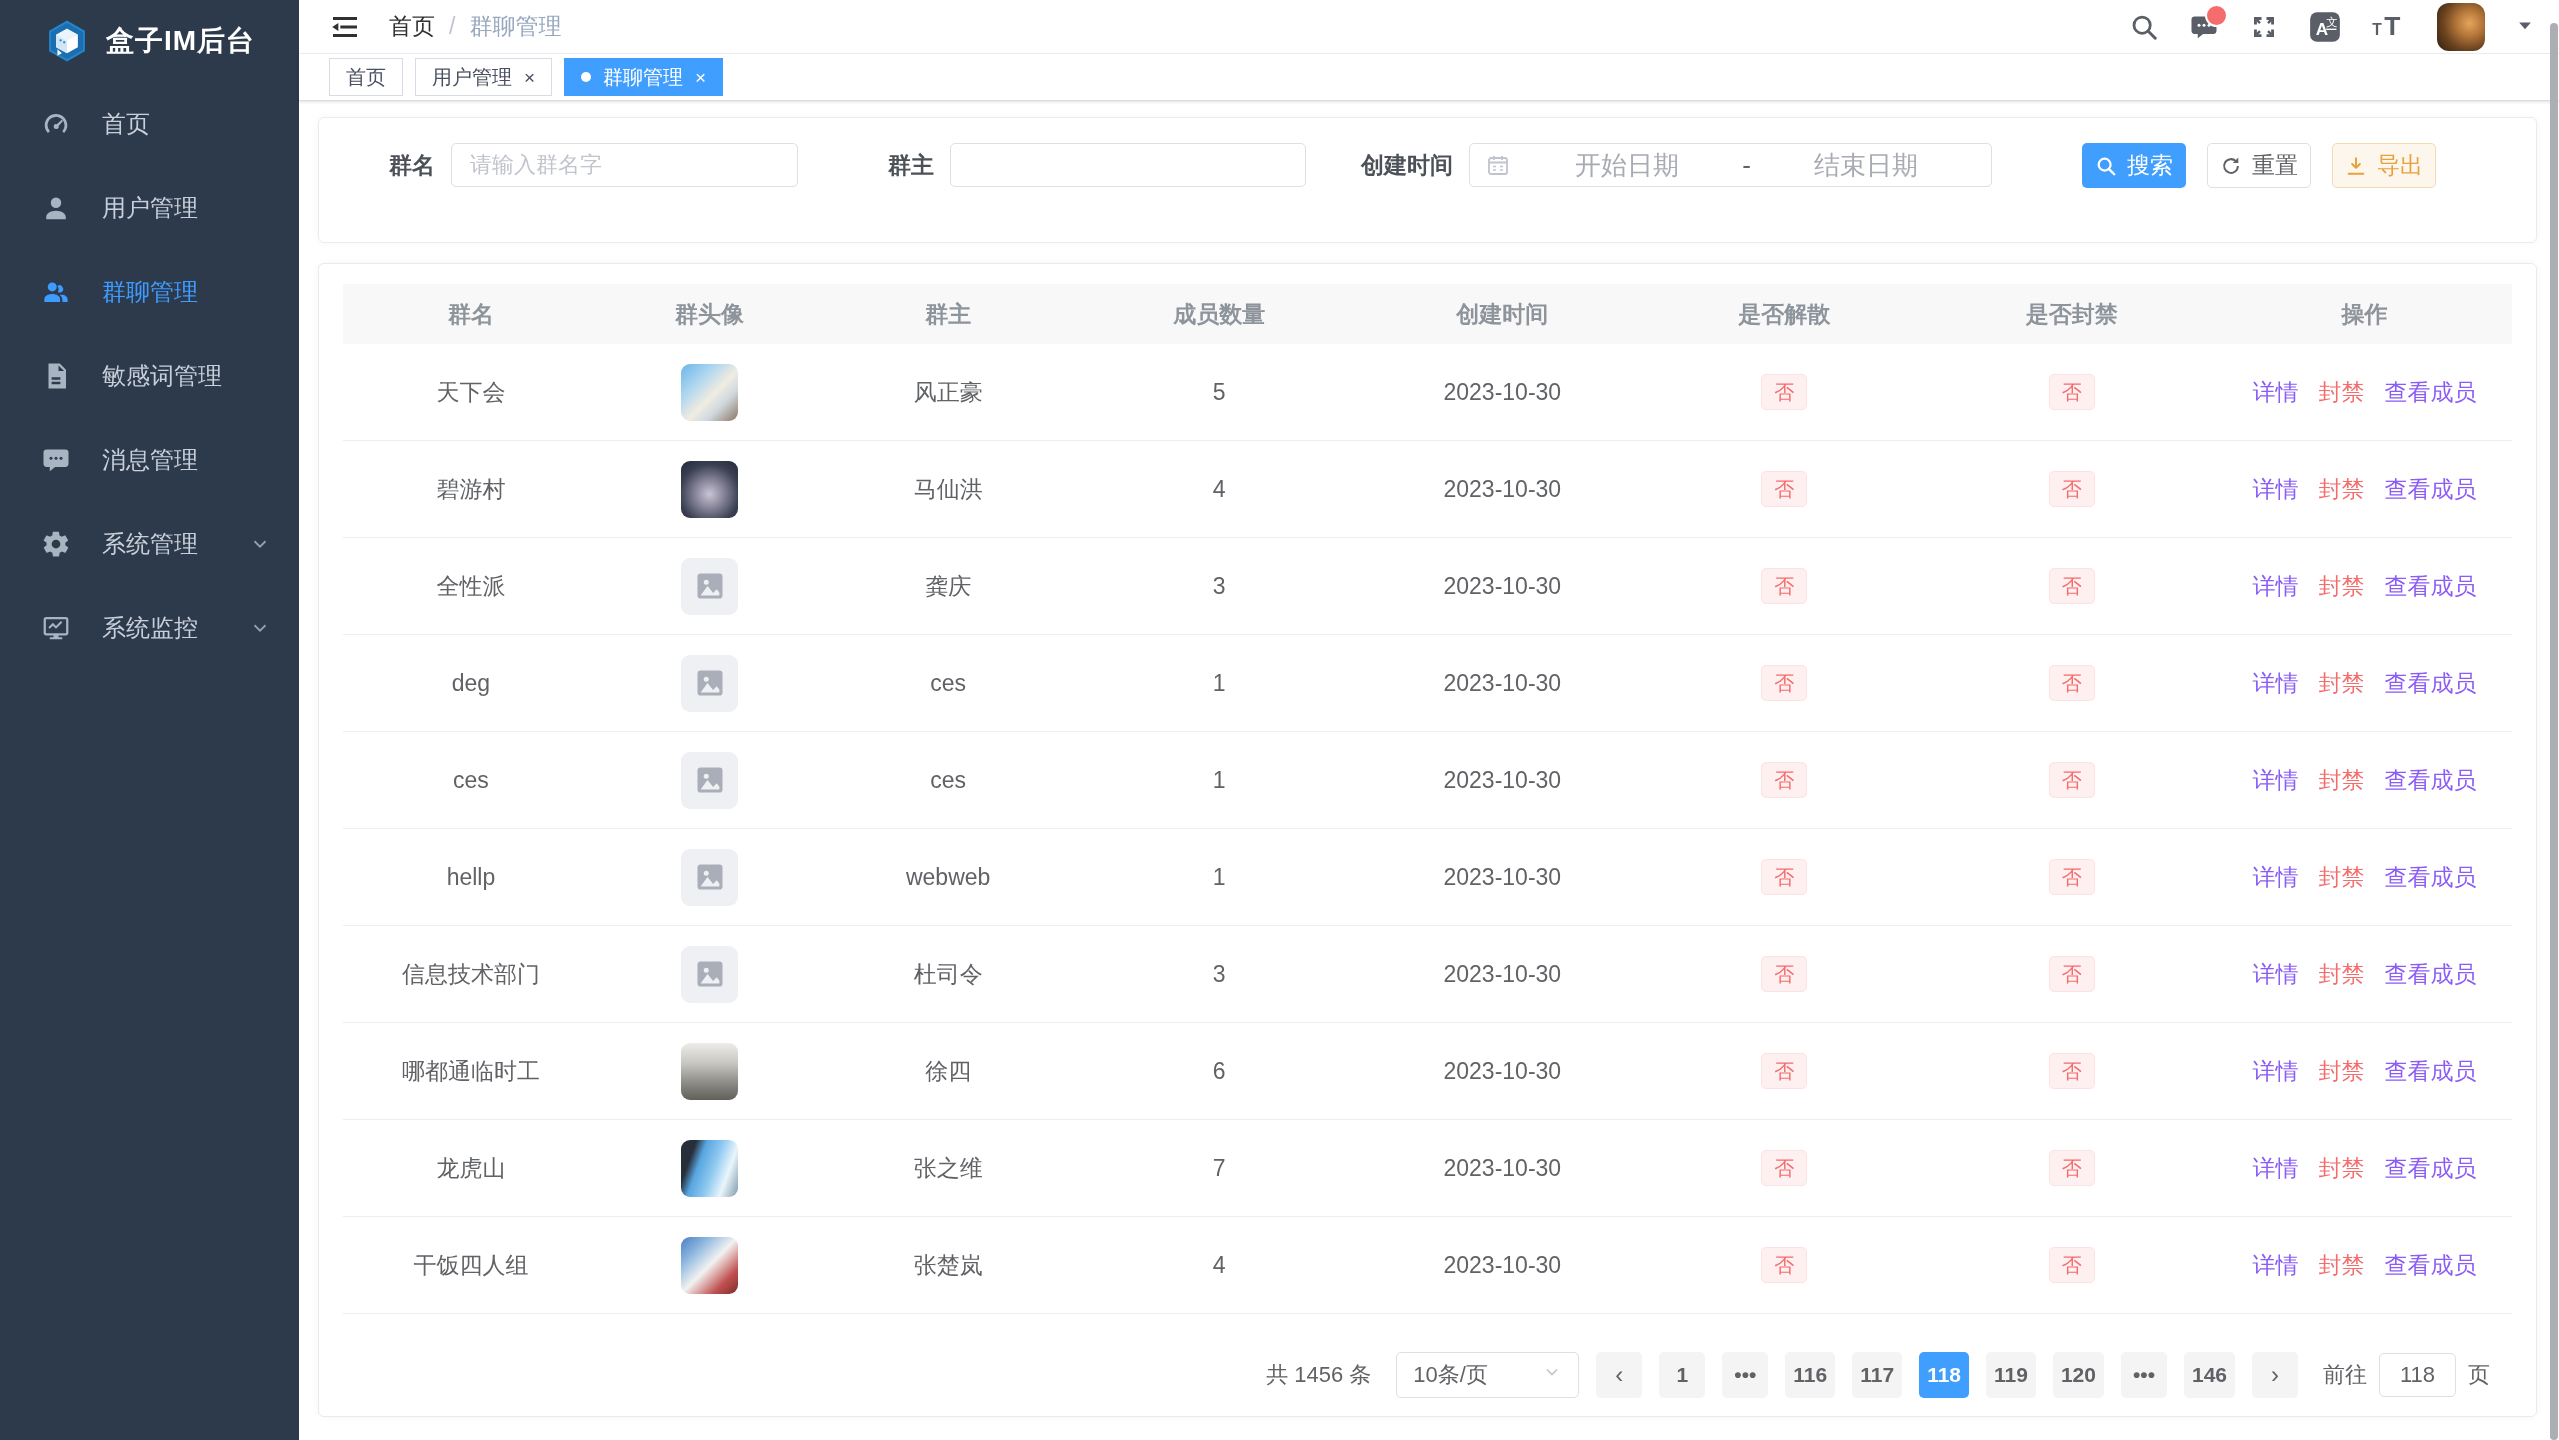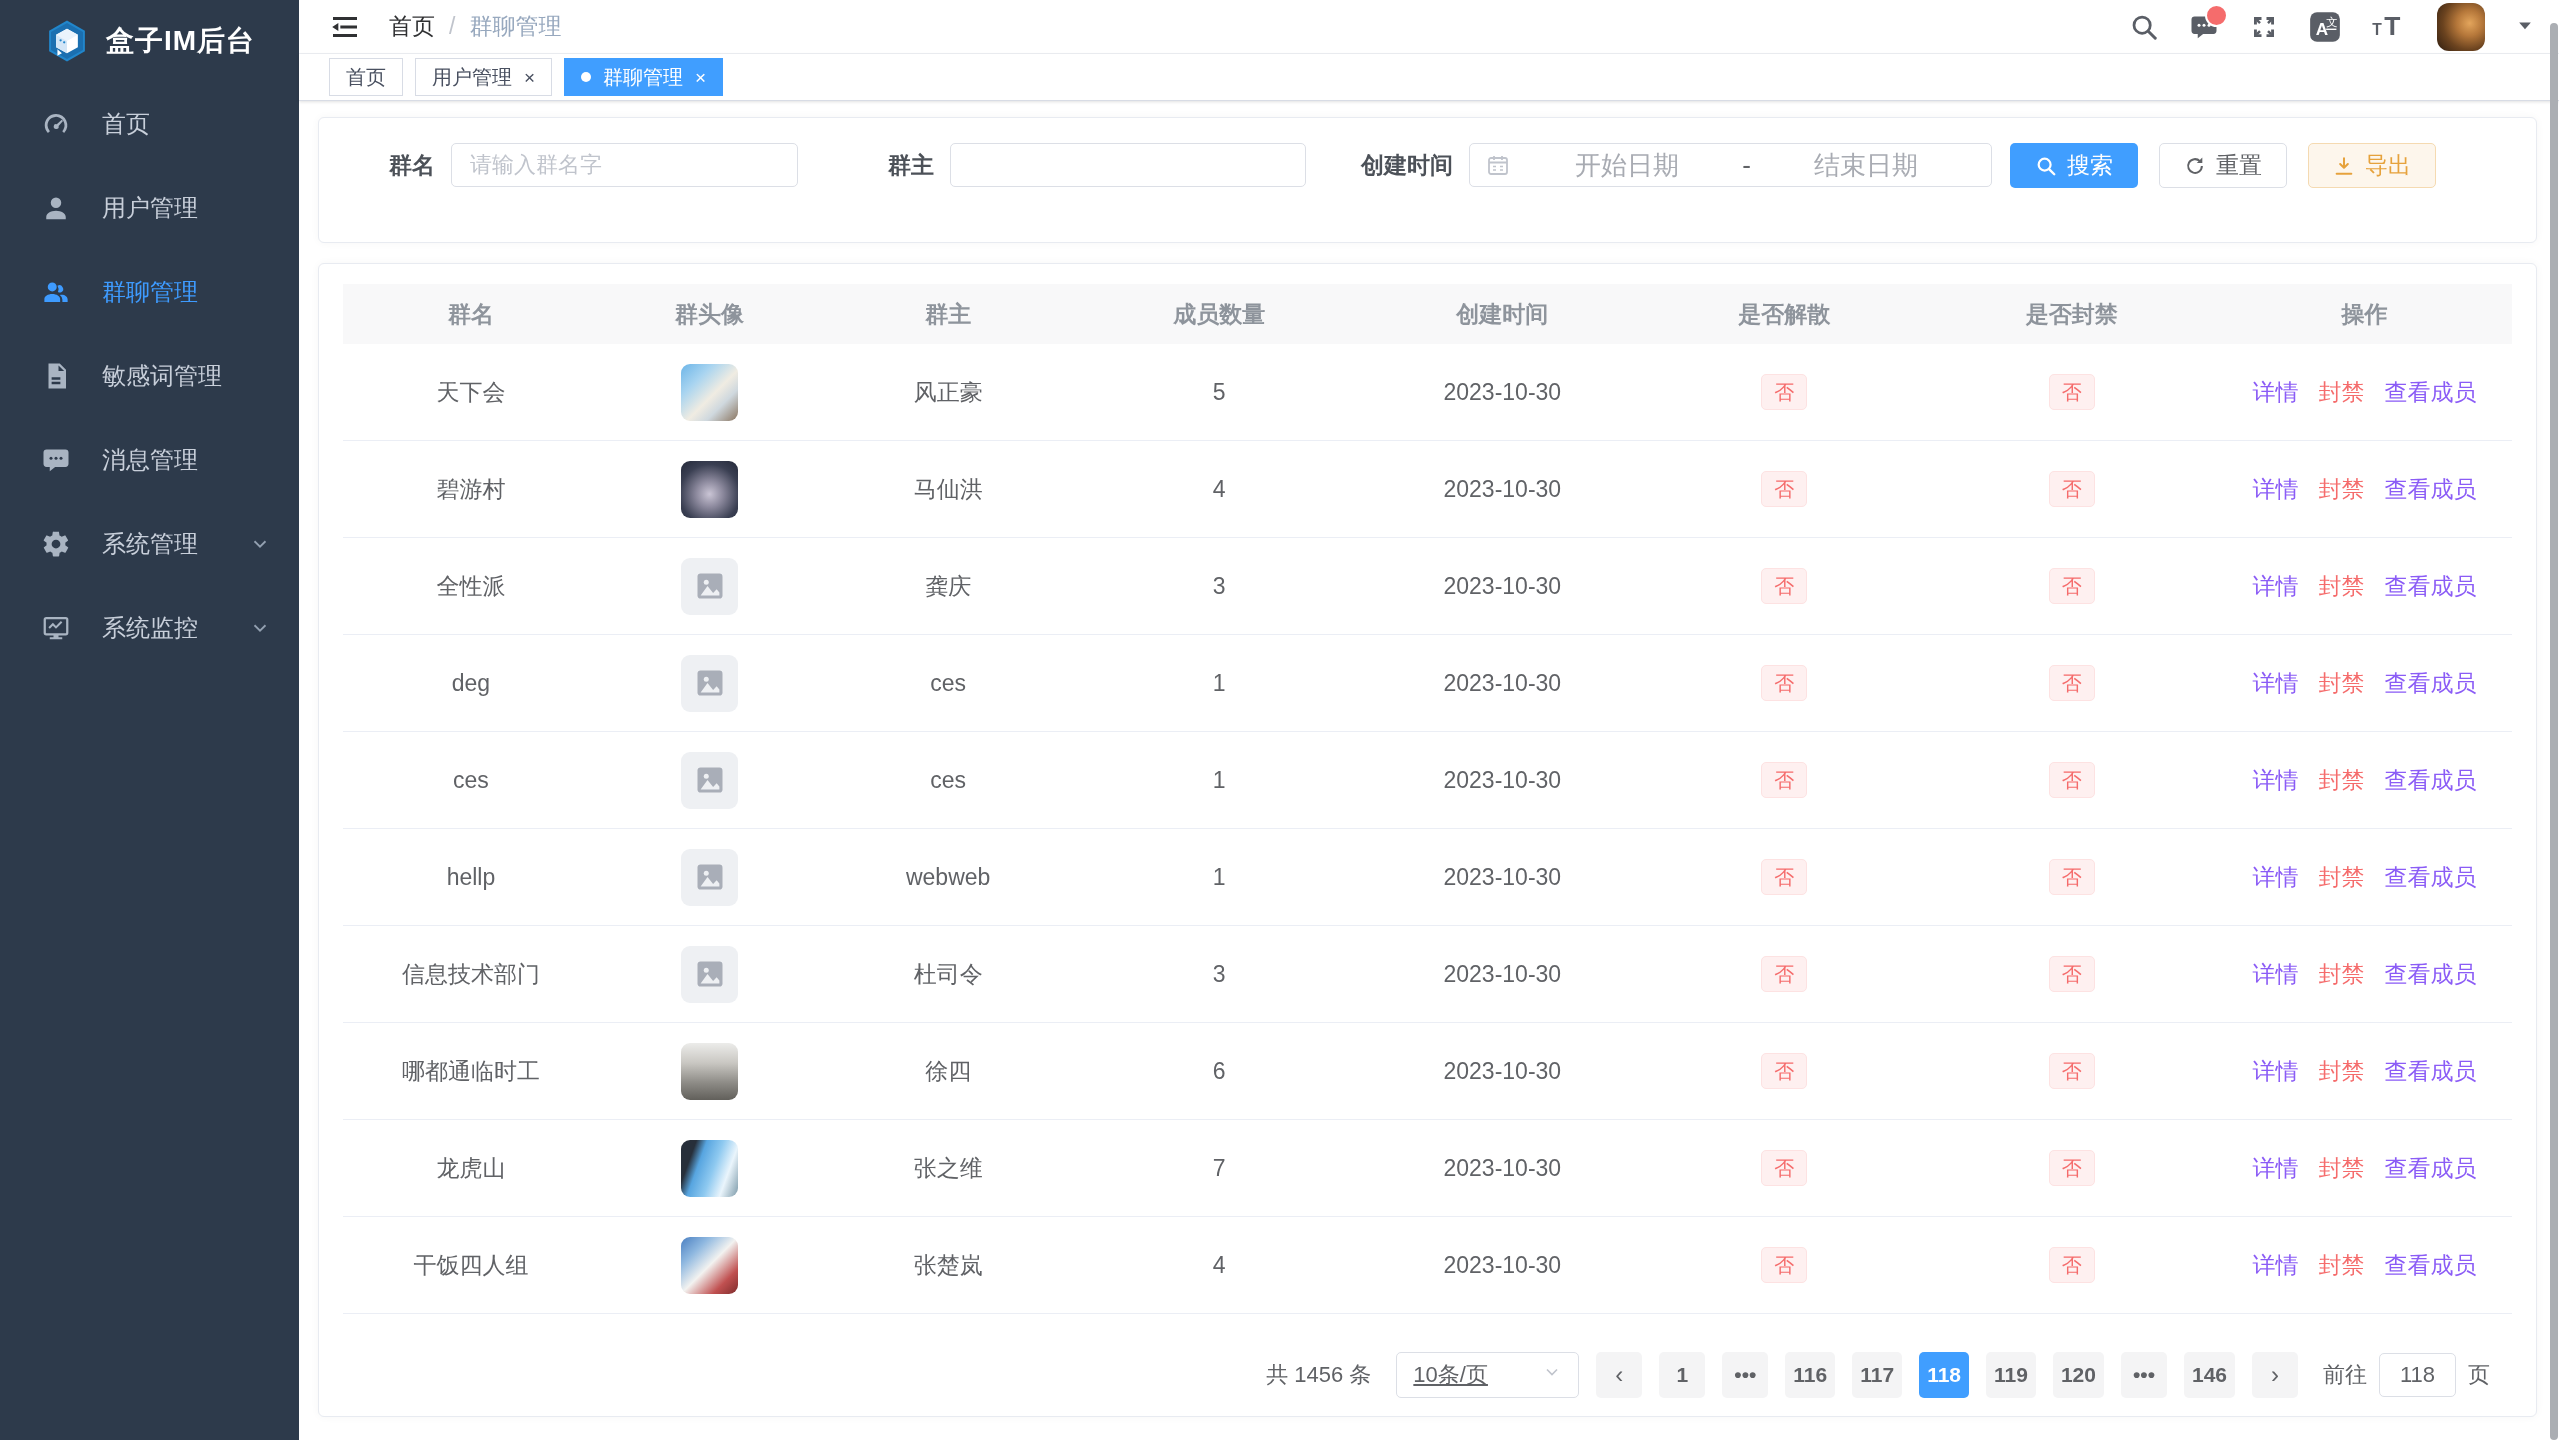--- a/index.html
+++ b/index.html
@@ -52,21 +52,21 @@
     font-size:22px;color:#4d7c0f;font-family:inherit;outline:none;background:#fff;}
   .tin::placeholder{color:#c0c4cc;}
   .in-name{width:347px;}
   .in-owner{width:356px;}
   .date-range{width:523px;height:44px;box-sizing:border-box;border:1px solid #dcdfe6;border-radius:5px;
     display:flex;align-items:center;padding:0 16px;color:#a8abb2;font-size:26px;background:#fff;cursor:pointer;}
   .cal-ic{color:#c0c4cc;margin-right:8px;display:flex;}
   .dr-part{flex:1;text-align:center;}
   .dr-sep{color:#606266;padding:0 6px;}
   .btns{margin-left:auto;display:flex;gap:21px;}
-  .btn{height:45px;box-sizing:border-box;padding:0 24px;border-radius:5px;font-size:23px;
+  .btn{height:45px;box-sizing:border-box;padding:0 12px;border-radius:5px;font-size:23px;
     display:inline-flex;align-items:center;gap:10px;border:1px solid transparent;cursor:pointer;font-family:inherit;}
   .btn-primary{background:#409eff;color:#fff;}
   .btn-default{background:#fff;border-color:#dcdfe6;color:#606266;}
   .btn-warn{background:#fdf6ec;border-color:#f5dab1;color:#e6a23c;}
   
   .table-card{height:1154px;padding-top:20px;position:relative;}
   .tbl{margin:0 24px;}
   .thead,.trow{display:grid;grid-template-columns:11.8% 10.2% 11.8% 13.2% 12.9% 13.1% 13.4% 13.6%;align-items:center;}
   .thead{height:60px;background:#f8f8f9;}
   .th{font-size:23px;font-weight:700;color:#8e949c;text-align:center;}
@@ -85,21 +85,21 @@
   .badge{display:inline-block;padding:4px 12px;background:#fef0f0;border:1px solid #fde2e2;border-radius:5px;
     color:#f56c6c;font-size:20px;line-height:1.3;}
   .actions{display:flex;justify-content:center;gap:20px;white-space:nowrap;}
   .lnk{color:#8b5cf6;font-size:23px;cursor:pointer;text-decoration:none;}
   .lnk.red{color:#f56c6c;}
   
   .pagination{display:flex;align-items:center;justify-content:flex-end;gap:17px;padding:38px 46px 0 0;
     font-size:22px;color:#606266;}
   .ptotal{margin-right:8px;}
   .psel{width:183px;height:46px;box-sizing:border-box;border:1px solid #dcdfe6;border-radius:5px;
-    display:flex;align-items:center;justify-content:space-between;padding:0 16px;cursor:pointer;background:#fff;text-decoration:underline;}
+    display:flex;align-items:center;justify-content:space-between;padding:0 16px;cursor:pointer;background:#fff;}
   .psel .sel-caret{color:#c0c4cc;}
   .pbtn{min-width:46px;height:46px;box-sizing:border-box;padding:0 8px;border:none;border-radius:5px;
     background:#f4f4f5;color:#606266;font-size:21px;font-weight:600;display:inline-flex;align-items:center;
     justify-content:center;cursor:pointer;font-family:inherit;}
   .pbtn.arrow{font-weight:400;font-size:24px;}
   .pbtn.active{background:#409eff;color:#fff;}
   .jump{display:flex;align-items:center;gap:12px;margin-left:8px;}
   .jin{width:77px;height:44px;box-sizing:border-box;border:1px solid #dcdfe6;border-radius:5px;
     text-align:center;font-size:22px;color:#606266;outline:none;font-family:inherit;}
   

